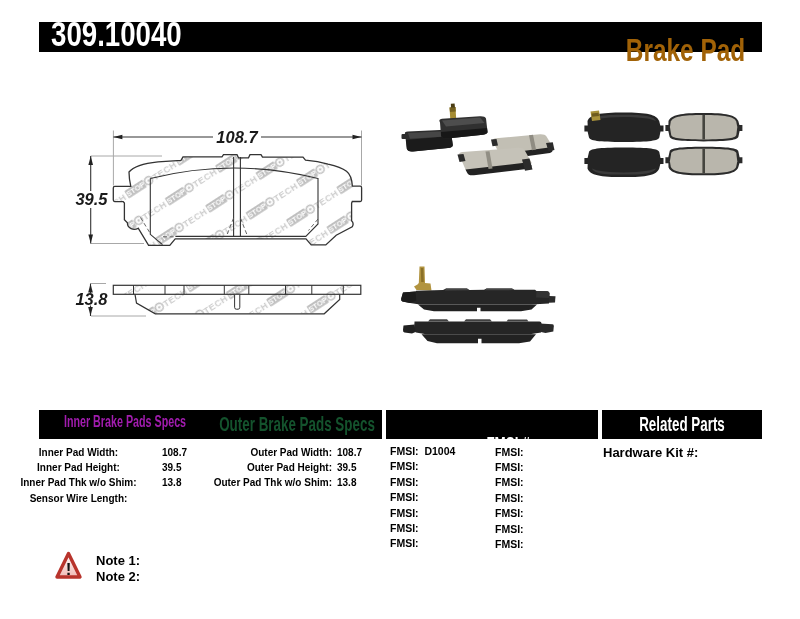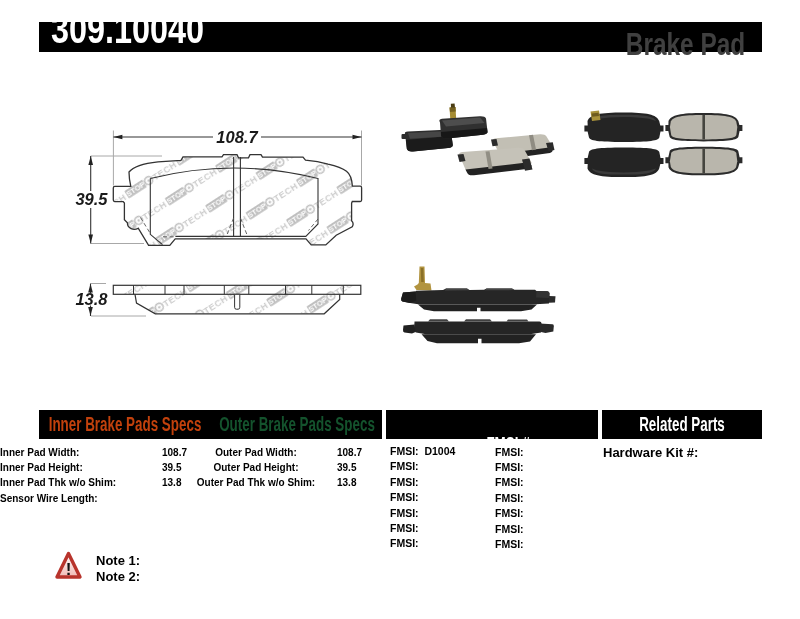--- a/index.html
+++ b/index.html
@@ -7,24 +7,24 @@
      font-family:"Liberation Sans",sans-serif;}
 .abs{position:absolute;}
 .bar{position:absolute;background:#000;color:#fff;font-weight:bold;}
 .sx{display:inline-block;white-space:nowrap;}
 .lbl{position:absolute;font-weight:bold;color:#000;white-space:nowrap;}
 </style>
 </head>
 <body>
 
 <div class="bar" style="left:39px;top:22px;width:723px;height:30px;"></div>
-<div class="lbl" id="t1" style="left:51px;top:9px;font-size:41px;line-height:1;color:#fff;">
+<div class="lbl" id="t1" style="left:51px;top:16px;font-size:35px;line-height:1;color:#fff;">
   <span class="sx" style="transform:scaleX(0.79);transform-origin:0 0;">309.10040</span>
 </div>
-<div class="lbl" id="t2" style="right:55px;top:29px;font-size:30.5px;line-height:1;color:#404040;">
+<div class="lbl" id="t2" style="right:55px;top:35px;font-size:30.5px;line-height:1;color:#a16207;">
   <span class="sx" style="transform:scaleX(0.80);transform-origin:100% 0;">Brake Pad</span>
 </div>
 
 <svg class="abs" style="left:0;top:0;" width="800" height="619" viewBox="0 0 800 619">
 <defs>
   <g id="wmmotif">
       <rect x="0" y="4" width="21.5" height="8.8" rx="1.2" fill="#c0c0c0"></rect>
       <text x="10.7" y="11" font-size="7.8" font-weight="bold" fill="#ffffff" text-anchor="middle" font-family="Liberation Sans">STOP</text>
       <circle cx="26.3" cy="8.4" r="3.9" fill="#ffffff" stroke="#bdbdbd" stroke-width="1.5"></circle>
       <circle cx="26.3" cy="8.4" r="1.2" fill="#bdbdbd"></circle>
@@ -187,33 +187,33 @@
 
 <g id="warn">
   <polygon points="68.5,553.5 80,577 57,577" fill="url(#trig)" stroke="#b8342c" stroke-width="3.4" stroke-linejoin="round"></polygon>
   <text x="68.5" y="575" font-size="17" font-weight="bold" fill="#111" text-anchor="middle" font-family="Liberation Sans">!</text>
 </g>
 </svg>
 
 <div class="bar" style="left:39px;top:410px;width:343px;height:29px;"></div>
 <div class="bar" style="left:386px;top:410px;width:212px;height:29px;"></div>
 <div class="bar" style="left:602px;top:410px;width:160px;height:29px;"></div>
-<div class="lbl hdr" style="left:125px;top:413px;font-size:20px;color:#c2410c;"><span class="sx" style="transform:scaleX(0.67) translateX(-50%);transform-origin:0 0;">Inner Brake Pads Specs</span></div>
+<div class="lbl hdr" style="left:125px;top:413px;font-size:16px;color:#a21caf;"><span class="sx" style="transform:scaleX(0.67) translateX(-50%);transform-origin:0 0;">Inner Brake Pads Specs</span></div>
 <div class="lbl hdr" style="left:296.5px;top:413px;font-size:20px;color:#14532d;"><span class="sx" style="transform:scaleX(0.67) translateX(-50%);transform-origin:0 0;">Outer Brake Pads Specs</span></div>
 <div class="lbl hdr" style="left:508px;top:413px;font-size:20px;color:#fff;margin-top:20px;"><span class="sx" style="transform:scaleX(0.67) translateX(-50%);transform-origin:0 0;">FMSI #</span></div>
 <div class="lbl hdr" style="left:682px;top:413px;font-size:20px;color:#fff;"><span class="sx" style="transform:scaleX(0.67) translateX(-50%);transform-origin:0 0;">Related Parts</span></div>
 
-<div class="lbl" style="left:0px;top:444.5px;width:157px;font-size:10px;text-align:left;line-height:15.4px;">
+<div class="lbl" style="left:0px;top:444.5px;width:157px;font-size:10px;text-align:center;line-height:15.4px;">
 Inner Pad Width:<br>Inner Pad Height:<br>Inner Pad Thk w/o Shim:<br>Sensor Wire Length:
 </div>
 <div class="lbl" style="left:162px;top:444.5px;font-size:10px;line-height:15.4px;">
 108.7<br>39.5<br>13.8
 </div>
 
-<div class="lbl" style="left:180px;top:444.5px;width:152px;font-size:10px;text-align:center;line-height:15.4px;">
+<div class="lbl" style="left:180px;top:444.5px;width:152px;font-size:10px;text-align:right;line-height:15.4px;">
 Outer Pad Width:<br>Outer Pad Height:<br>Outer Pad Thk w/o Shim:
 </div>
 <div class="lbl" style="left:337px;top:444.5px;font-size:10px;line-height:15.4px;">
 108.7<br>39.5<br>13.8
 </div>
 
 <div class="lbl" style="left:390px;top:444px;font-size:10.5px;line-height:15.4px;">
 FMSI:&nbsp; D1004<br>FMSI:<br>FMSI:<br>FMSI:<br>FMSI:<br>FMSI:<br>FMSI:
 </div>
 <div class="lbl" style="left:495px;top:444.5px;font-size:10.5px;line-height:15.4px;">

